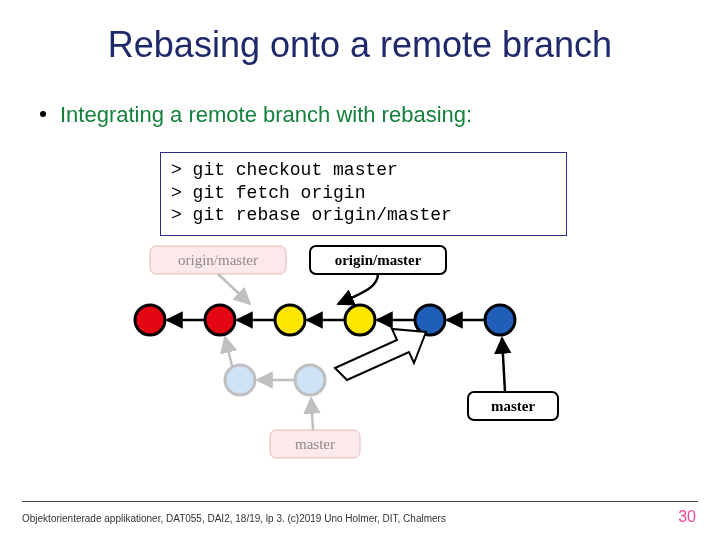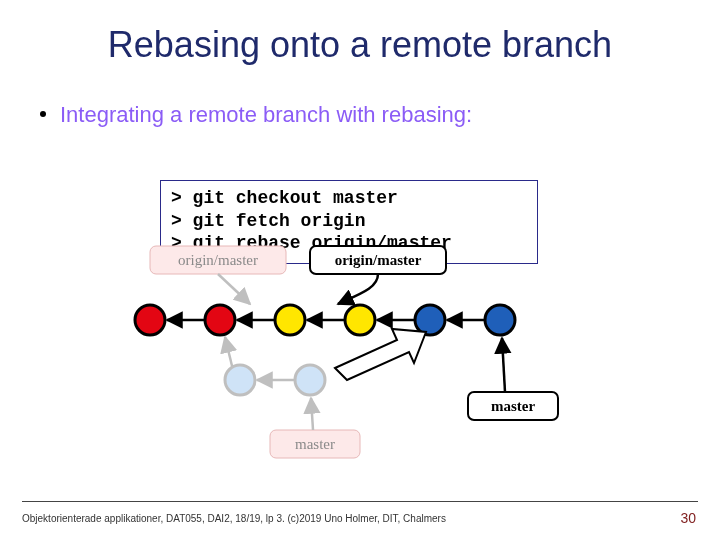--- a/index.html
+++ b/index.html
@@ -22,48 +22,47 @@
     font-size: 36px;
     font-family: Verdana, Geneva, sans-serif;
     color: #1f2a6b;
     font-weight: 400;
   }
   .bullet-row {
     position: absolute;
     top: 102px;
     left: 40px;
     font-size: 22px;
-    color: #8b5cf6;
+    color: #15803d;
   }
   .bullet-dot {
     display: inline-block;
     width: 6px;
     height: 6px;
     background: #000;
     border-radius: 50%;
     vertical-align: middle;
     margin-right: 14px;
     position: relative;
     top: -2px;
   }
   .code-box {
     position: absolute;
     top: 152px;
     left: 160px;
-    width: 378px;
+    width: 407px;
     border: 1px solid #2a2a8a;
     padding: 6px 10px 8px 10px;
     font-family: "Courier New", monospace;
     font-size: 18px;
-    font-weight: bold;
+    font-weight: normal;
     line-height: 1.25;
     white-space: pre;
     color: #000;
     box-sizing: border-box;
-    margin-top: 28px;
   }
   .diagram {
     position: absolute;
     top: 240px;
     left: 120px;
     width: 520px;
     height: 230px;
   }
   .footer-line {
     position: absolute;
@@ -79,22 +78,22 @@
     bottom: 16px;
     font-size: 10px;
     color: #333;
     font-family: Tahoma, Verdana, sans-serif;
     text-align: center;
   }
   .page-num {
     position: absolute;
     right: 24px;
     bottom: 14px;
-    font-size: 14px;
-    color: #7f1d1d;
+    font-size: 16px;
+    color: #ec4899;
     font-family: Tahoma, Verdana, sans-serif;
   }
 </style>
 </head>
 <body>
 
 <div class="title">Rebasing onto a remote branch</div>
 
 <div class="bullet-row">
   <span class="bullet-dot"></span><span>Integrating a remote branch with rebasing:</span>

